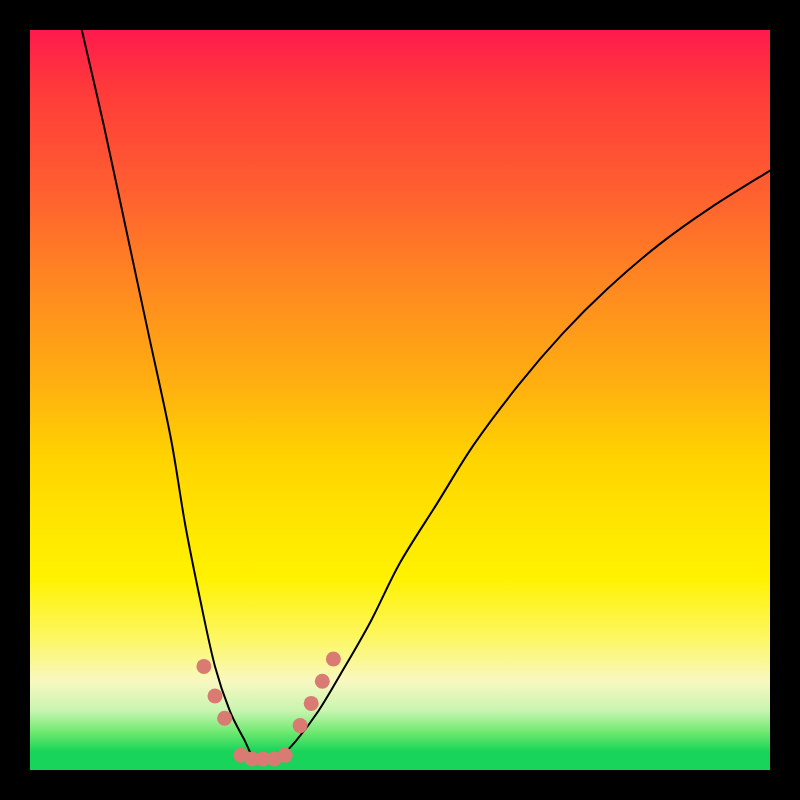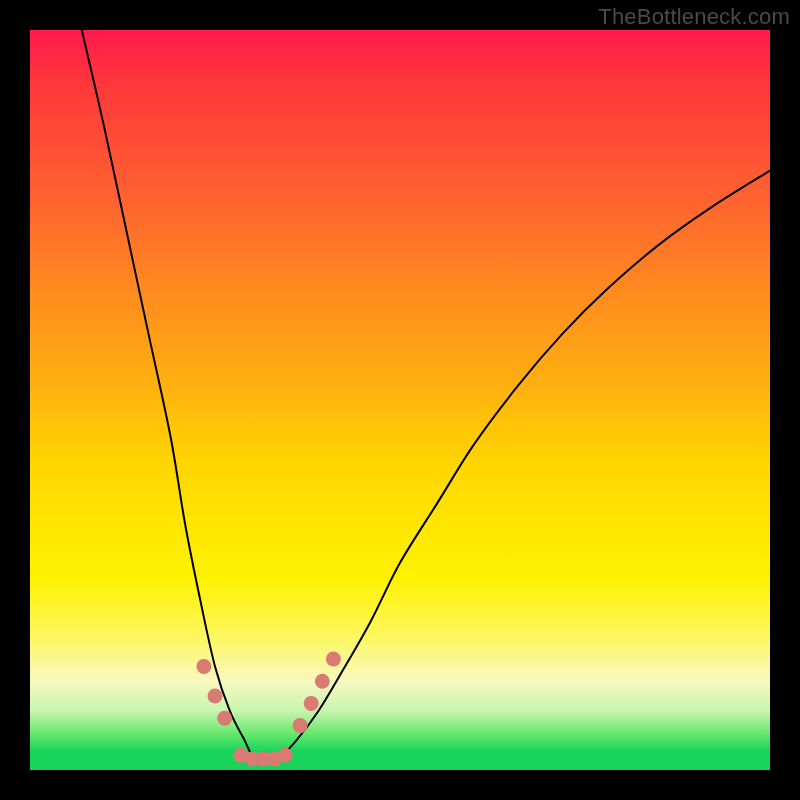--- a/index.html
+++ b/index.html
@@ -60,21 +60,20 @@
     left: 30px;
     width: 740px;
     height: 740px;
     overflow: visible;
   }
 </style>
 </head>
 <body>
 
 <div class="frame">
-  <div class="watermark">TheBottleneck.com</div>
   <div class="plot"></div>
   <svg class="curve" viewBox="0 0 740 740" preserveAspectRatio="none">
     <path id="main-curve" fill="none" stroke="#000" stroke-width="2" stroke-linecap="round" stroke-linejoin="round" d="M 51.800000000000004 0 C 55.5 16.033333333333342, 66.6 62.900000000000034, 74 96.20000000000005 C 81.4 129.50000000000006, 88.8 165.26666666666674, 96.2 199.80000000000007 C 103.60000000000001 234.3333333333334, 111 268.86666666666673, 118.4 303.40000000000003 C 125.80000000000001 337.93333333333334, 134.43333333333334 374.93333333333334, 140.6 407 C 146.76666666666665 439.06666666666666, 150.46666666666667 468.66666666666663, 155.4 495.79999999999995 C 160.33333333333334 522.9333333333333, 165.26666666666668 546.3666666666666, 170.20000000000002 569.8 C 175.13333333333335 593.2333333333333, 180.06666666666666 617.9, 185 636.4 C 189.93333333333334 654.9, 194.86666666666667 668.4666666666666, 199.8 680.8 C 204.73333333333335 693.1333333333333, 210.9 703, 214.6 710.4 C 218.29999999999998 717.8, 219.53333333333333 722.1166666666667, 222 725.2 C 224.46666666666667 728.2833333333334, 226.93333333333334 728.2833333333333, 229.4 728.9 C 231.86666666666667 729.5166666666667, 233.10000000000002 729.5166666666667, 236.8 728.9 C 240.5 728.2833333333333, 246.66666666666669 728.2833333333334, 251.60000000000002 725.2 C 256.53333333333336 722.1166666666667, 260.2333333333333 717.8, 266.4 710.4 C 272.56666666666666 703, 281.20000000000005 691.9, 288.6 680.8 C 296 669.6999999999999, 302.1666666666667 658.5999999999999, 310.8 643.8 C 319.43333333333334 629, 330.53333333333336 610.5, 340.40000000000003 592 C 350.2666666666667 573.5, 358.9 552.5333333333333, 370 532.8 C 381.1 513.0666666666666, 394.66666666666674 493.33333333333337, 407.00000000000006 473.6 C 419.33333333333337 453.8666666666667, 430.43333333333334 434.1333333333333, 444 414.4 C 457.56666666666666 394.66666666666663, 473.6 373.7, 488.40000000000003 355.2 C 503.20000000000005 336.7, 518 319.4333333333334, 532.8 303.40000000000003 C 547.5999999999999 287.3666666666667, 561.1666666666667 273.8, 577.2 259 C 593.2333333333333 244.2, 611.7333333333333 228.16666666666669, 629 214.60000000000002 C 646.2666666666667 201.03333333333336, 662.3000000000001 189.93333333333337, 680.8000000000001 177.60000000000002 C 699.3000000000001 165.26666666666668, 730.1333333333333 146.7666666666666, 740 140.5999999999999"></path>
     <g id="bulges">
         <circle cx="173.89999999999998" cy="636.4" r="7.5" fill="#d97b72"></circle>
         <circle cx="185" cy="666" r="7.5" fill="#d97b72"></circle>
         <circle cx="194.62" cy="688.2" r="7.5" fill="#d97b72"></circle>
         <circle cx="210.89999999999998" cy="725.2" r="7.5" fill="#d97b72"></circle>
         <circle cx="222" cy="728.9" r="7.5" fill="#d97b72"></circle>
         <circle cx="233.1" cy="728.9" r="7.5" fill="#d97b72"></circle>

